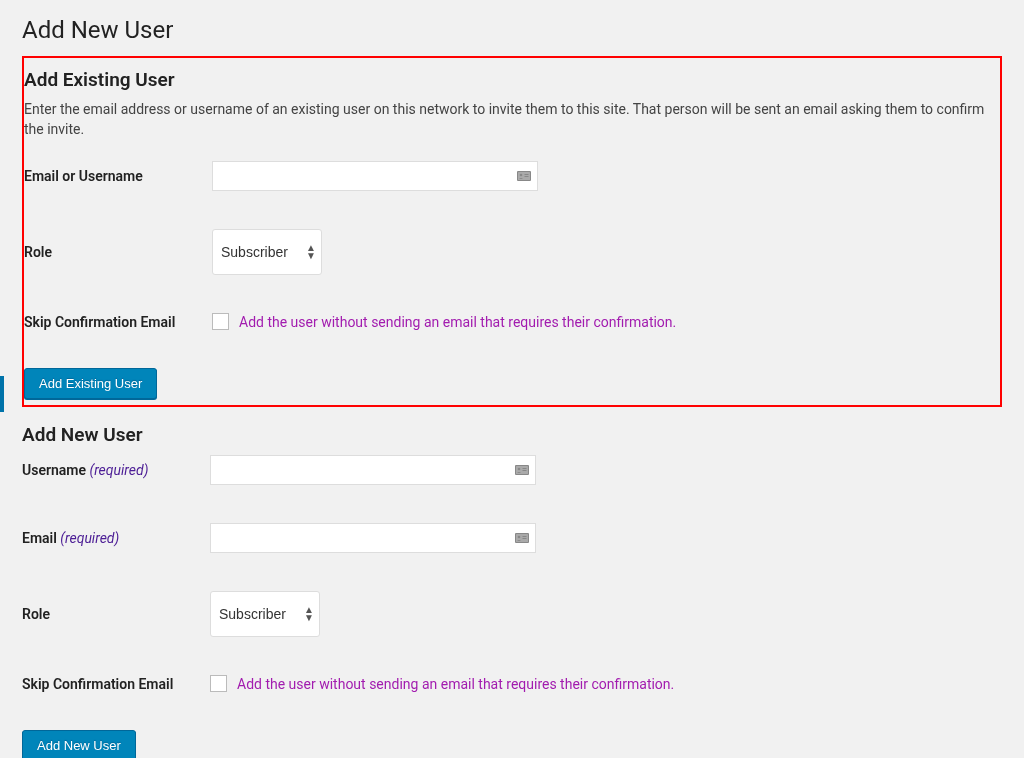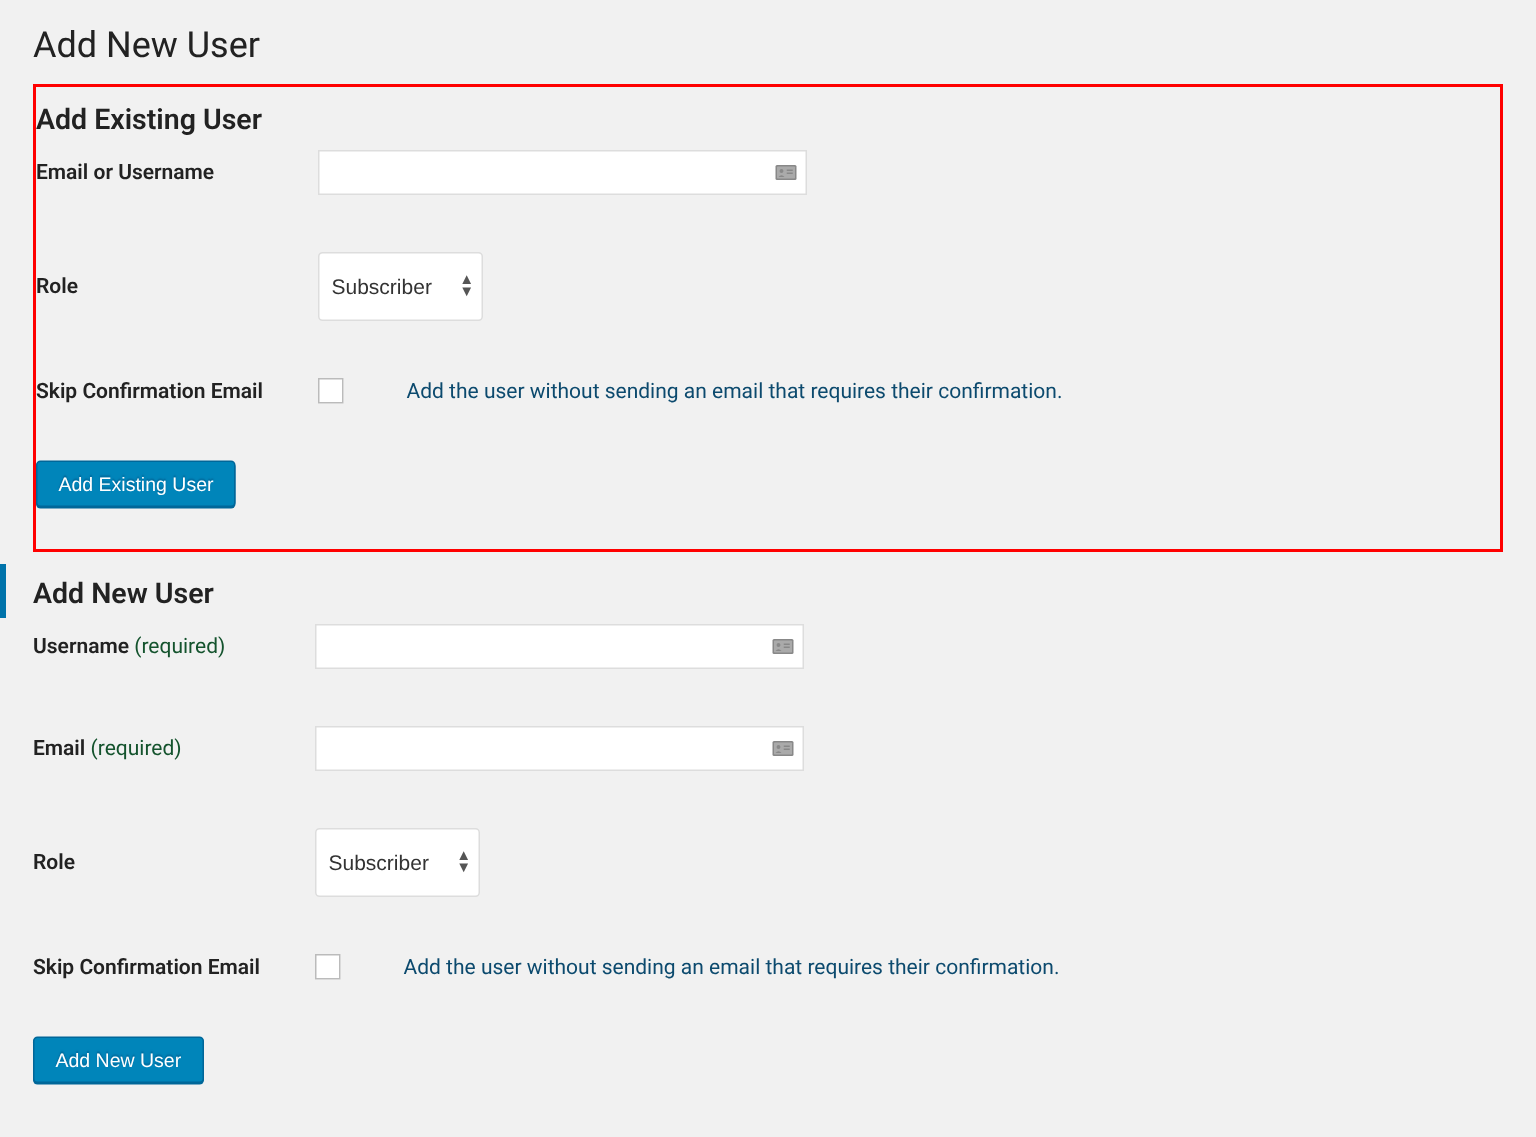--- a/index.html
+++ b/index.html
@@ -37,21 +37,21 @@
       padding: 16px 22px 20px 22px;
     }
     h1.page-title {
       font-size: 24px;
       font-weight: 400;
       color: #222;
       margin-bottom: 12px;
     }
     .highlighted-box {
       border: 2px solid #ff0000;
-      padding: 10px 8px 28px 0;
+      padding: 10px 8px 6px 0;
       margin-bottom: 12px;
     }
     h2.section-title {
       font-size: 19px;
       font-weight: 600;
       color: #222;
       margin-bottom: 9px;
     }
     p.desc {
       font-size: 14px;
@@ -65,21 +65,22 @@
       margin-bottom: 38px;
     }
     .form-label {
       width: 188px;
       font-size: 14px;
       font-weight: 600;
       color: #222;
     }
     .form-label .req {
       font-weight: 400;
-      color: #14532d;
+      font-style: italic;
+      color: #4c1d95;
     }
     .text-input {
       width: 326px;
       height: 30px;
       padding: 4px 28px 4px 8px;
       border: 1px solid #ddd;
       background: #fff;
       font-size: 14px;
       position: relative;
     }
@@ -131,22 +132,21 @@
       width: 17px;
       height: 17px;
       border: 1px solid #bbb;
       background: #fff;
       appearance: none;
       -webkit-appearance: none;
       cursor: pointer;
     }
     .checkbox-label {
       font-size: 14px;
-      color: #0c4a6e;
-      margin-left: 32px;
+      color: #a21caf;
     }
     .btn-primary {
       background: #0085ba;
       border: 1px solid #006799;
       border-radius: 3px;
       color: #fff;
       padding: 7px 14px;
       font-size: 13px;
       cursor: pointer;
       box-shadow: 0 1px 0 #006799;
@@ -163,20 +163,21 @@
 <body>
 
 <div class="sidebar-edge"></div>
 <div class="sidebar-active"></div>
 
 <div class="content">
   <h1 class="page-title">Add New User</h1>
 
   <div class="highlighted-box">
     <h2 class="section-title">Add Existing User</h2>
+    <p class="desc">Enter the email address or username of an existing user on this network to invite them to this site. That person will be sent an email asking them to confirm the invite.</p>
 
     <div class="form-row">
       <div class="form-label">Email or Username</div>
       <div class="input-wrap">
         <input type="text" class="text-input" style="">
         <span class="input-icon">
           <svg viewBox="0 0 16 16" width="16" height="16">
               <rect x="1" y="3" width="14" height="10" rx="1" fill="#888"></rect>
               <rect x="2" y="4" width="12" height="8" rx="0.5" fill="#aaa"></rect>
               <circle cx="5" cy="7" r="1.3" fill="#888"></circle>

